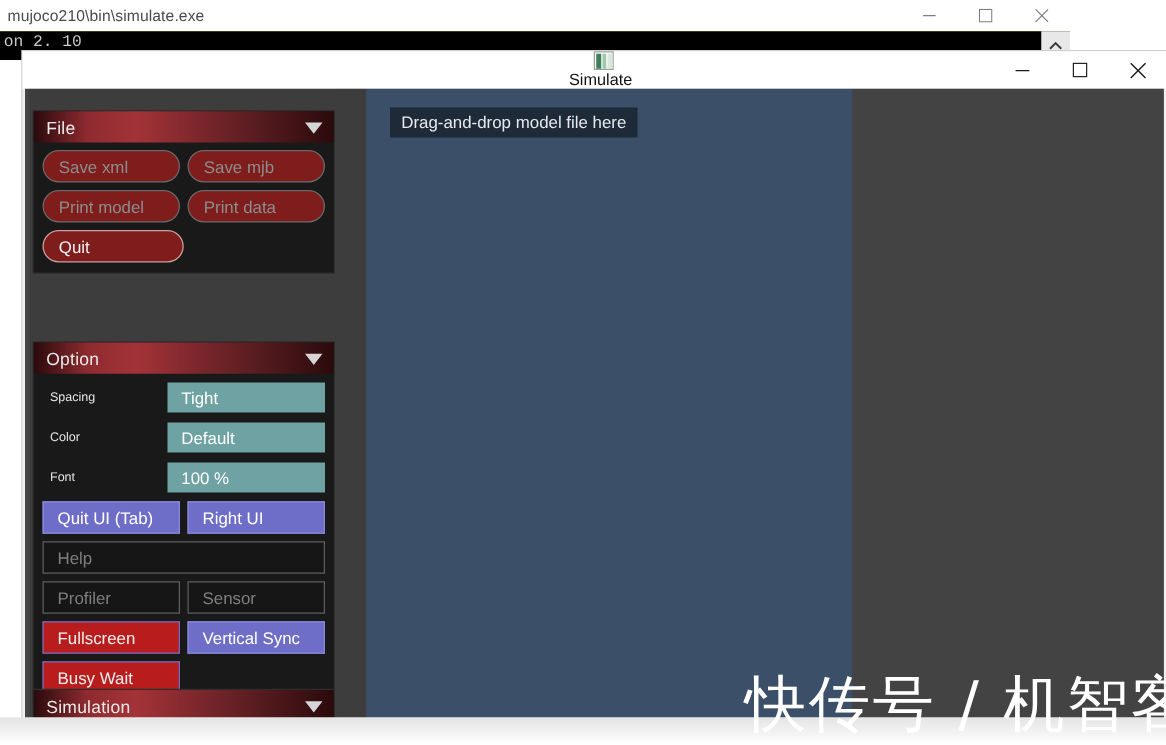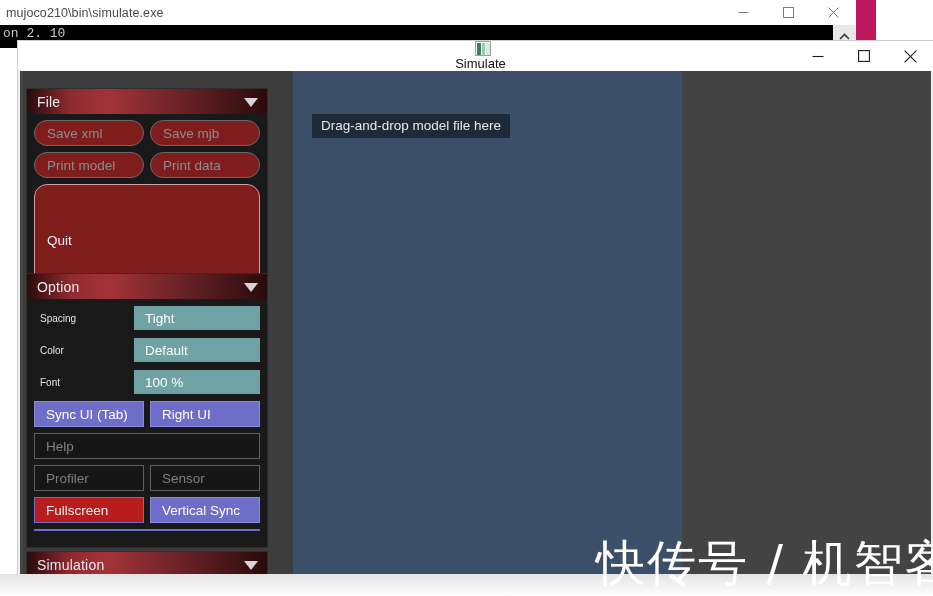--- a/index.html
+++ b/index.html
@@ -14,22 +14,21 @@
     font-family: "Liberation Sans", sans-serif;
     position: relative;
   }
 
   
   #console-window {
     position: absolute;
     left: 0; top: 0;
     width: 856px;
     height: 48px;
-    background: #be185d;
-    padding-left: 20px;
+    background: #fde047;
   }
   #console-titlebar {
     position: absolute;
     left: 0; top: 0;
     width: 856px; height: 25px;
     background: #ffffff;
     display: flex;
     align-items: center;
   }
   #console-title-text {
@@ -185,21 +184,21 @@
   }
   .panel-body {
     padding: 6px 7px 8px 7px;
   }
 
   .btn-row {
     display: flex;
     gap: 6px;
     margin-bottom: 6px;
   }
-  .btn-row:last-child { margin-bottom: 0; flex-direction: column; }
+  .btn-row:last-child { margin-bottom: 0; }
 
   
   .pill {
     flex: 1 1 0;
     height: 26px;
     border-radius: 13px;
     box-sizing: border-box;
     display: flex;
     align-items: center;
     background: #7f1d1d;
@@ -310,21 +309,20 @@
     background: #3b4f69;
   }
   #dragdrop-label {
     position: absolute;
     left: 19px; top: 15px;
     background: #1f2a38;
     color: #e6e9ee;
     font-size: 13.5px;
     padding: 4px 9px 5px 9px;
     white-space: nowrap;
-    margin-top: 28px;
   }
 
   
   #right-area {
     position: absolute;
     left: 662px; top: 0;
     width: 249px;
     height: 535px;
     background: #434343;
   }
@@ -463,21 +461,21 @@
           <div class="sel-row">
             <span class="sel-label">Color</span>
             <div class="sel-box">Default</div>
           </div>
           <div class="sel-row">
             <span class="sel-label">Font</span>
             <div class="sel-box">100 %</div>
           </div>
 
           <div class="btn-row">
-            <div class="tgl on">Sync UI (Tab)</div>
+            <div class="tgl on">Quit UI (Tab)</div>
             <div class="tgl on">Right UI</div>
           </div>
           <div class="btn-row">
             <div class="tgl dim">Help</div>
           </div>
           <div class="btn-row">
             <div class="tgl dim">Profiler</div>
             <div class="tgl dim">Sensor</div>
           </div>
           <div class="btn-row">

